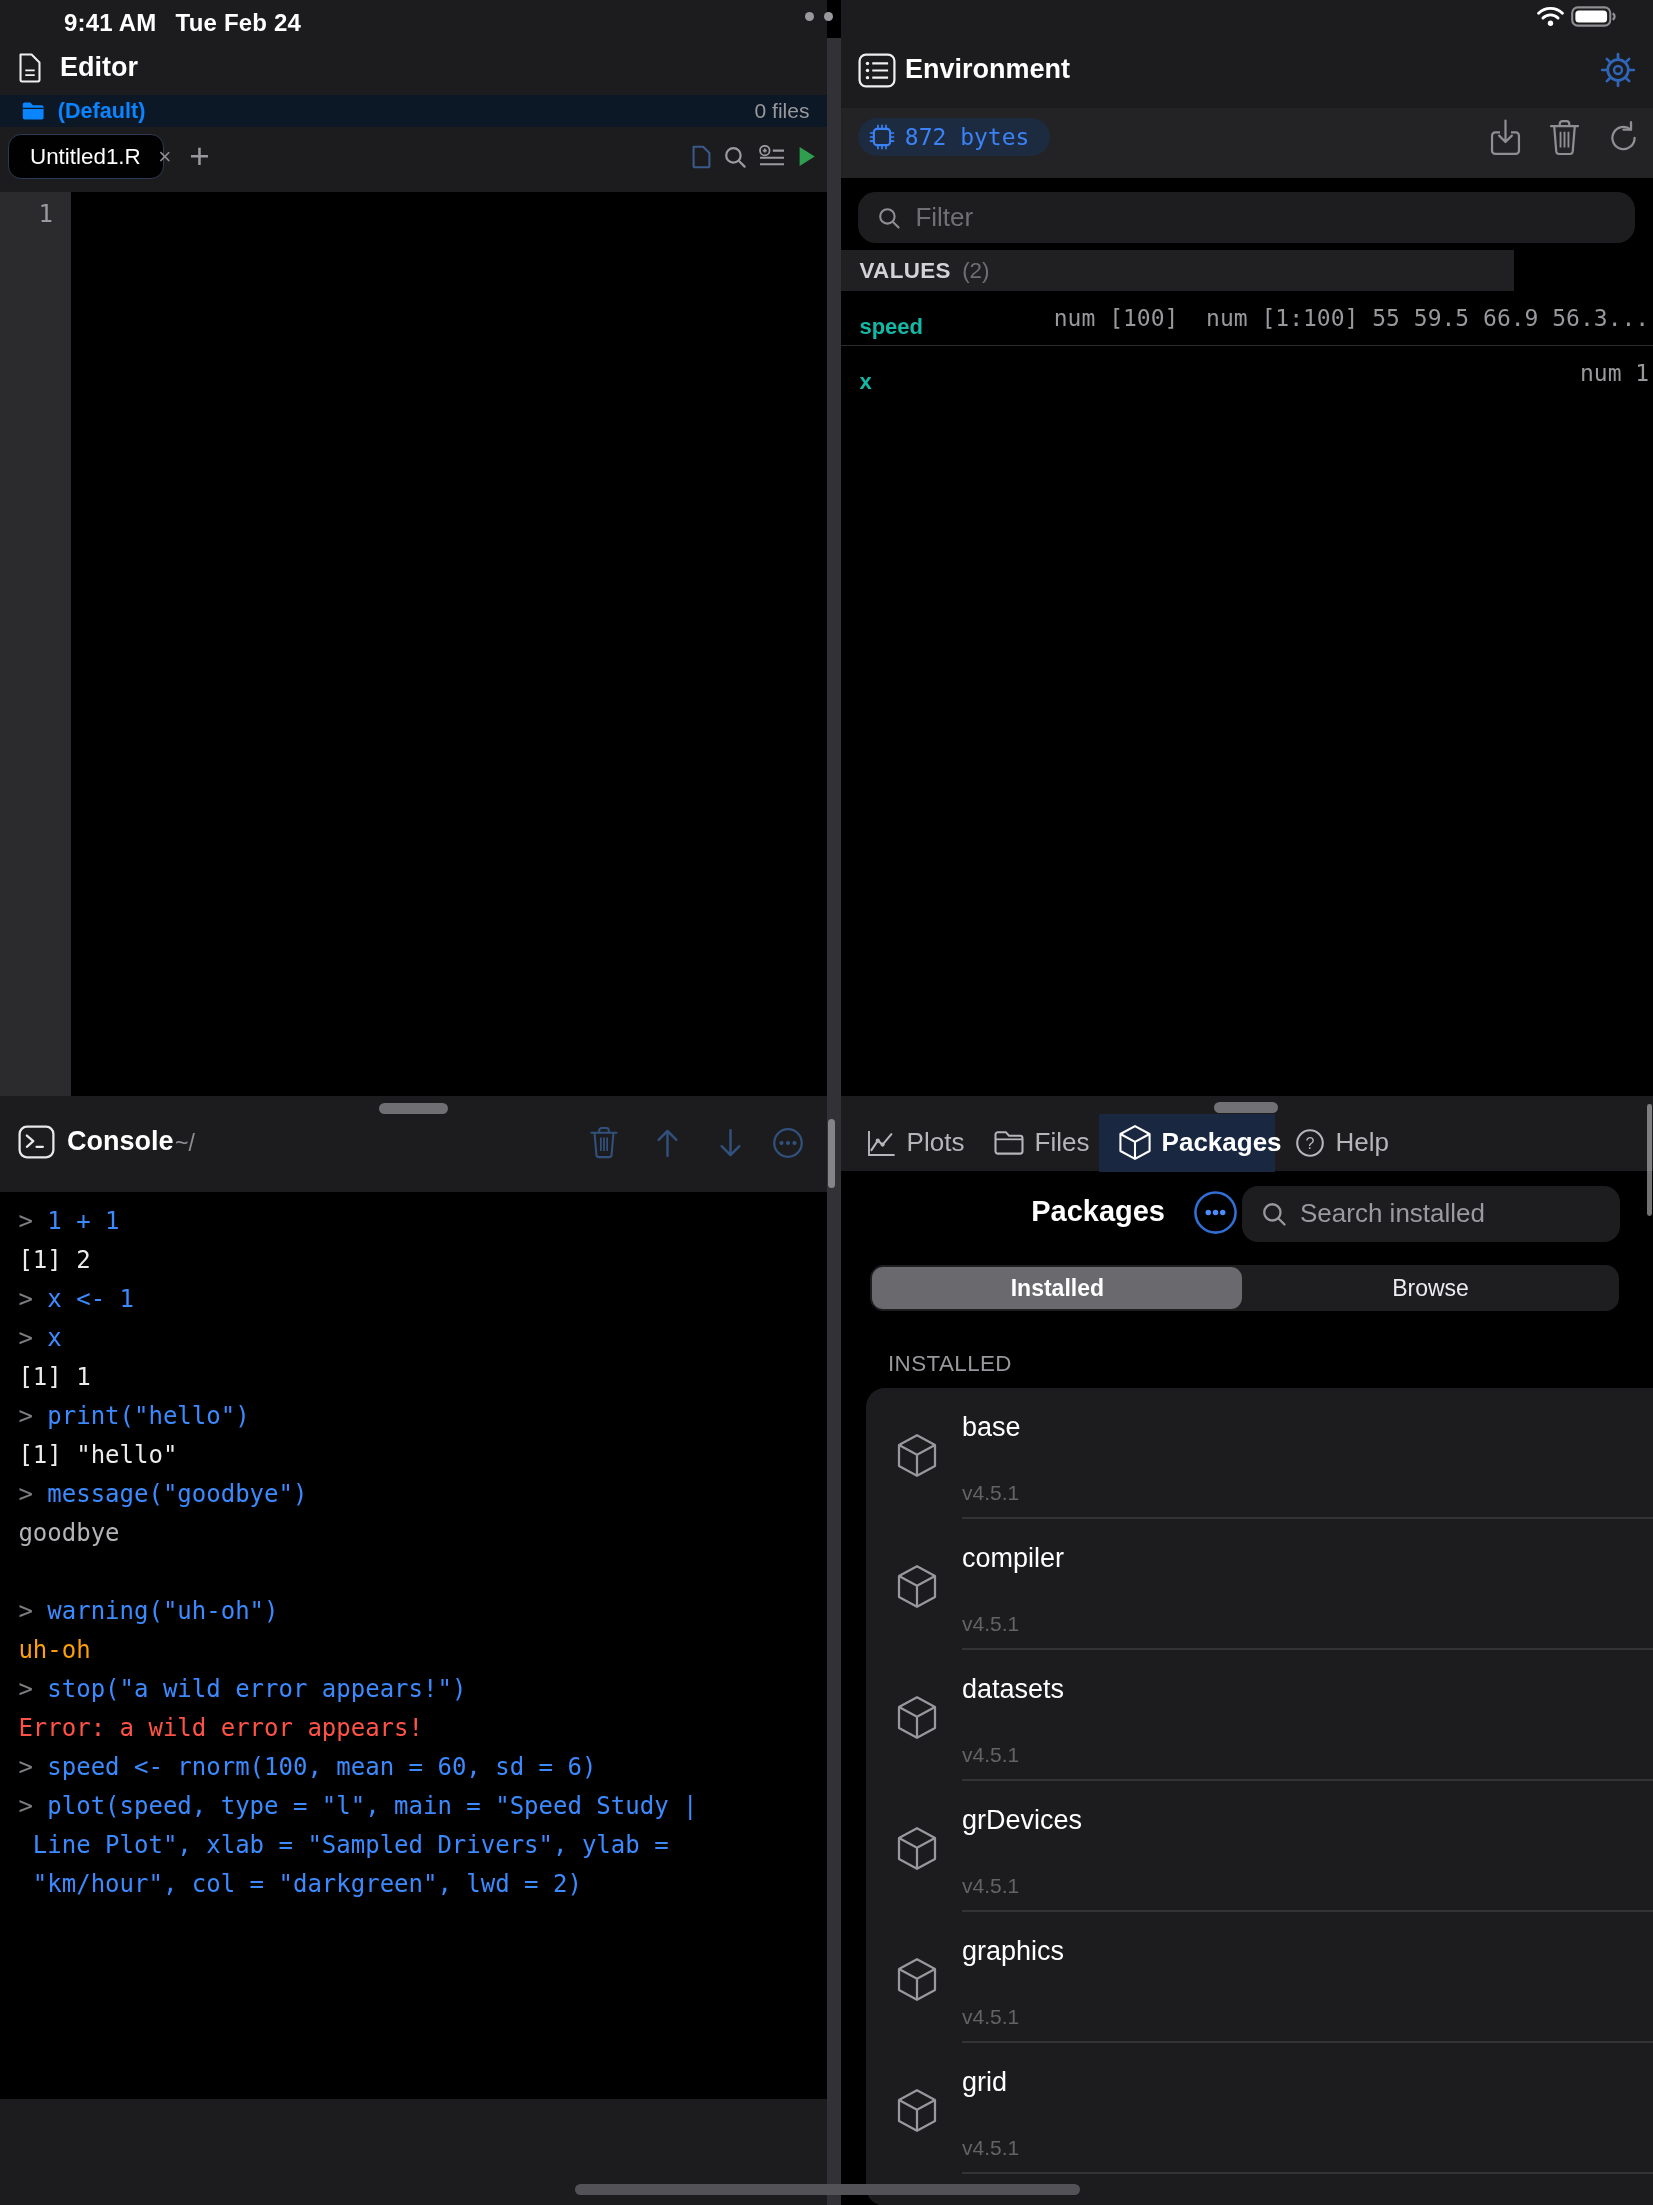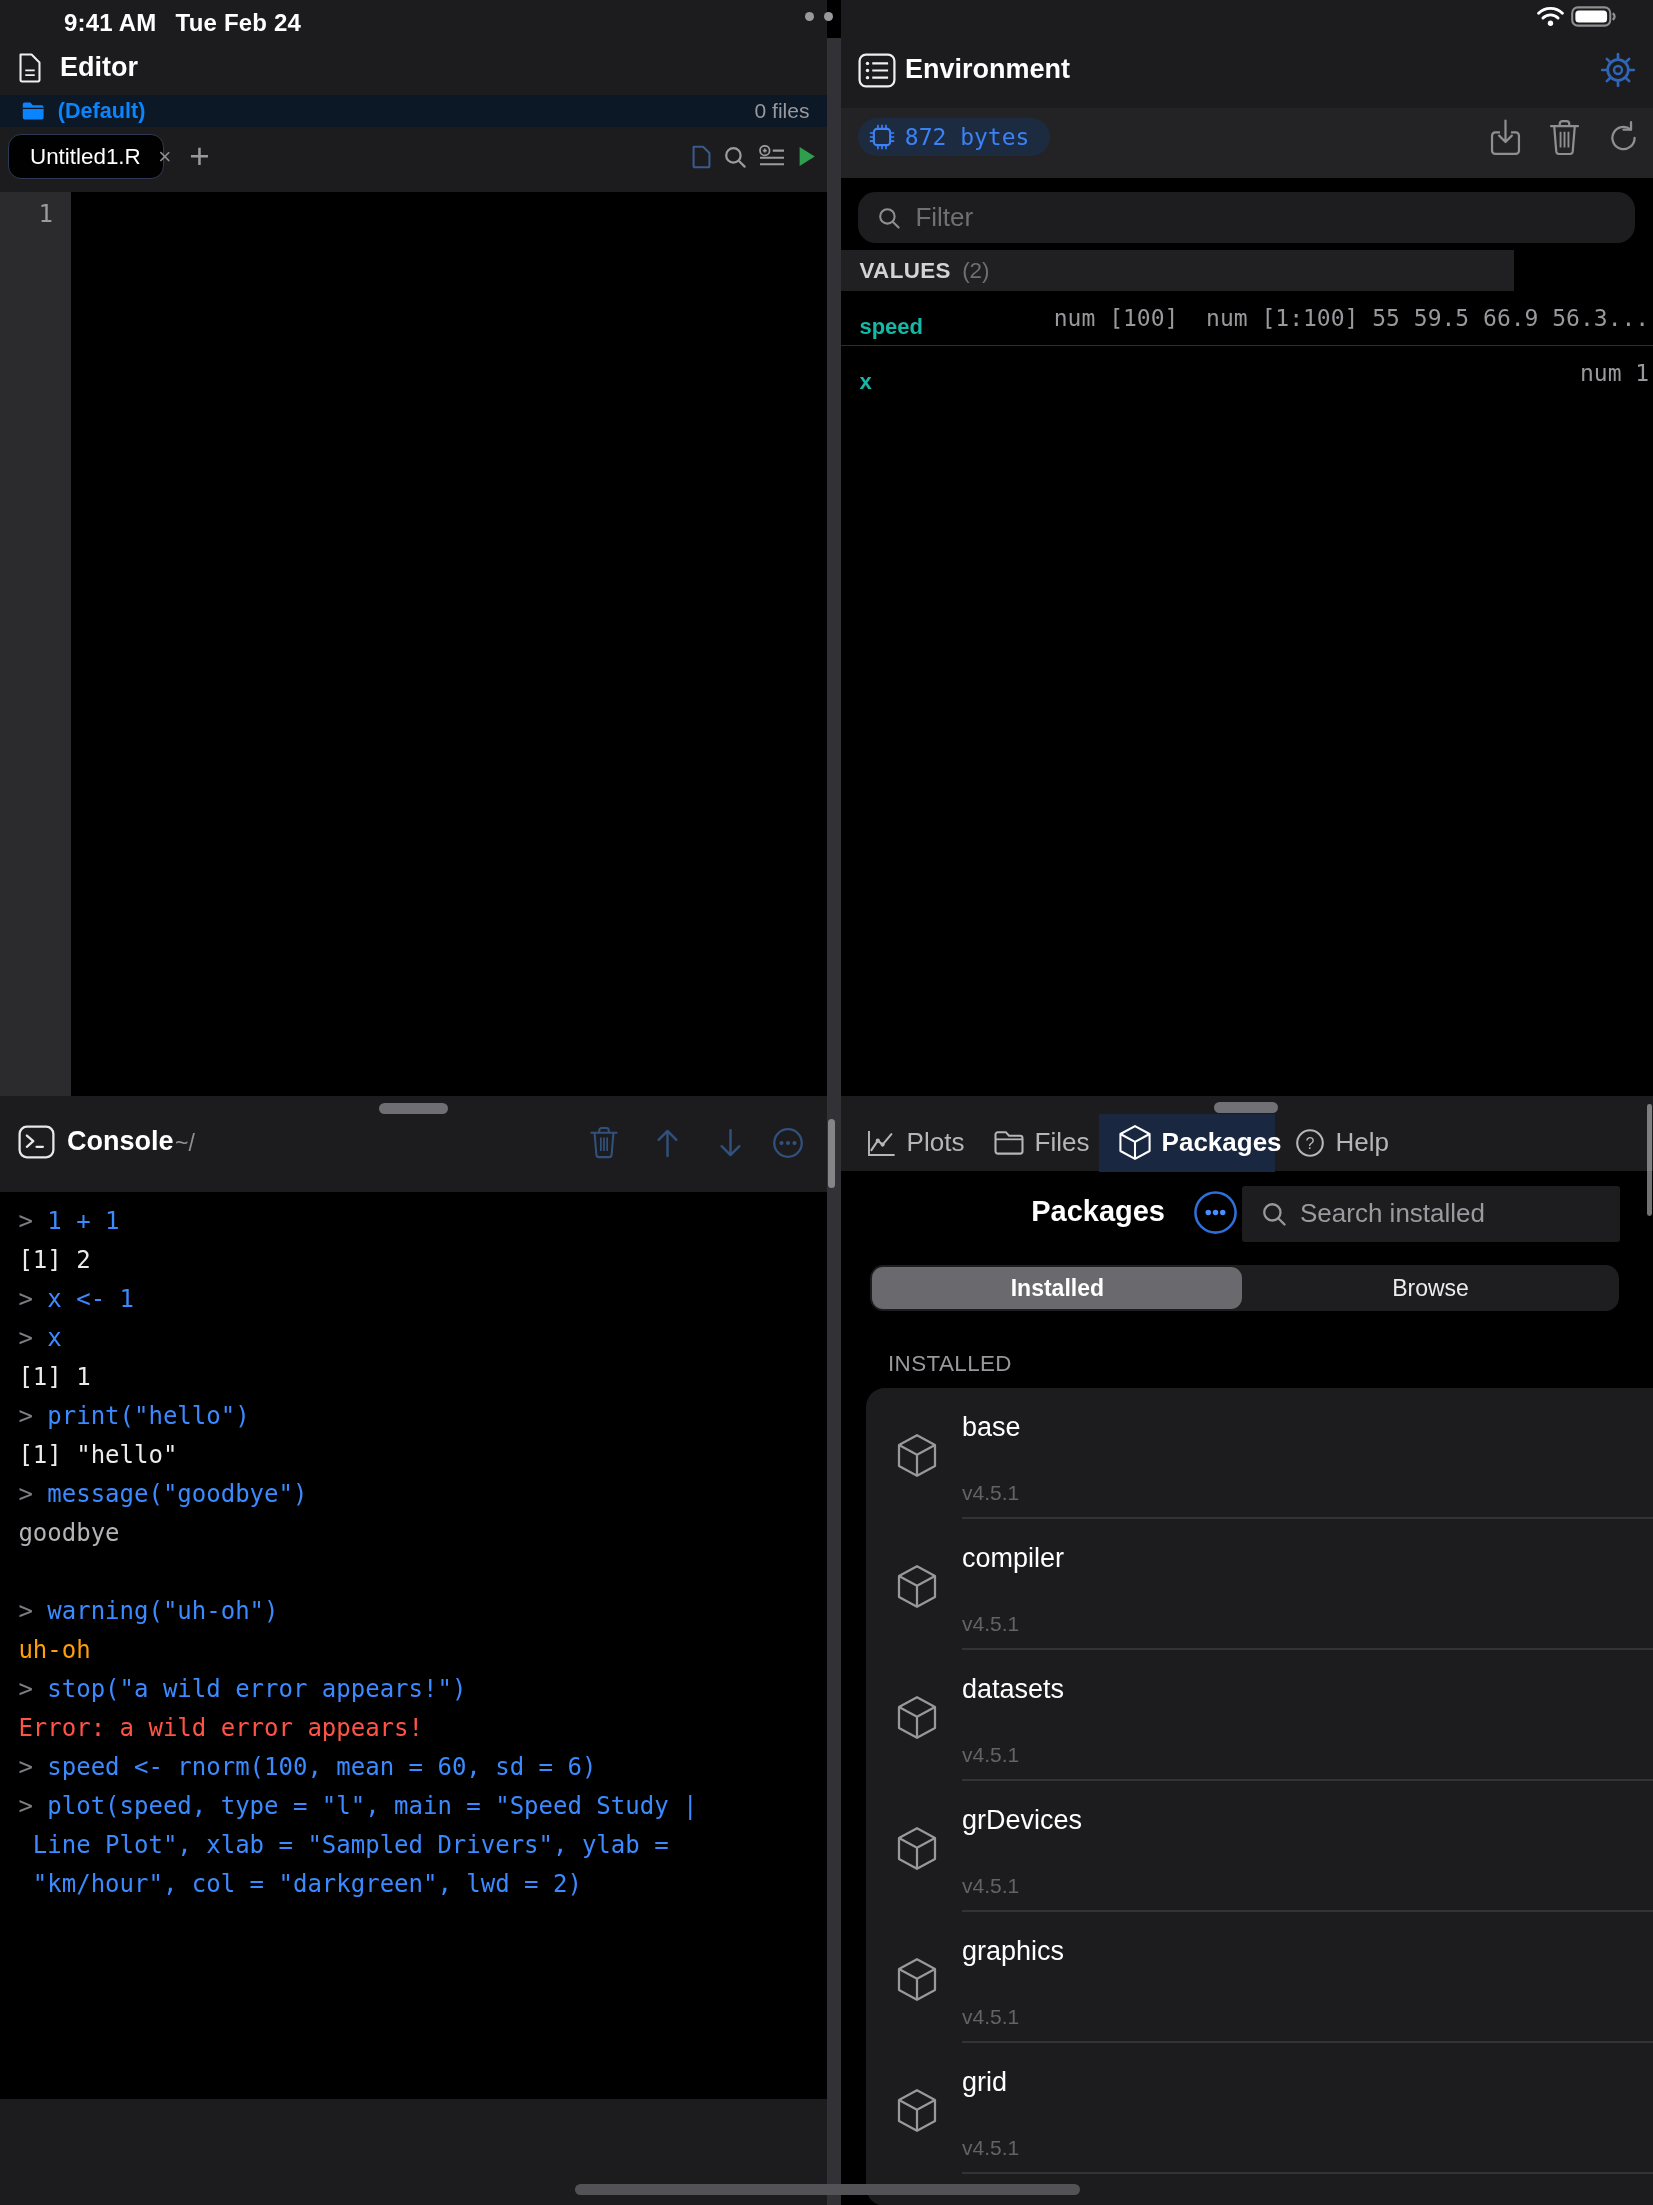--- a/index.html
+++ b/index.html
@@ -76,21 +76,21 @@
 
   
   #rb-band{left:0;top:1096px;width:813px;height:75px;background:#1c1c1e;}
   #rb-drag{position:absolute;left:373px;top:6.4px;width:64px;height:10.4px;border-radius:5.6px;background:#707075;}
   .rtab{position:absolute;top:17.6px;height:58px;display:flex;align-items:center;gap:9.6px;color:#b5b5ba;font-size:26px;}
   #tab-packages-bg{position:absolute;left:258px;top:17.6px;width:176px;height:58px;background:#1a2740;}
   .rtab.sel{color:#fff;font-weight:600;}
   #pkg-header{left:0;top:1184px;width:813px;height:59px;}
   #pkg-title{position:absolute;left:80px;top:11.2px;width:244px;text-align:right;font-size:29px;font-weight:700;color:#fff;}
   #pkg-more-btn{position:absolute;left:352px;top:6.4px;width:45px;height:45px;}
-  #pkg-search{position:absolute;left:401px;top:1.6px;width:378px;height:56px;border-radius:3px;background:#1d1d1f;
+  #pkg-search{position:absolute;left:401px;top:1.6px;width:378px;height:56px;border-radius:16px;background:#1d1d1f;
     display:flex;align-items:center;box-sizing:border-box;padding-left:19px;gap:13px;}
   #pkg-search span{color:#9a9aa0;font-size:26px;}
   #segmented{left:29px;top:1265px;width:749px;height:46px;border-radius:13.6px;background:#1e1e20;}
   #seg-installed{position:absolute;left:2.4px;top:2.4px;width:370px;height:42px;border-radius:11.2px;background:#69696e;
     display:flex;align-items:center;justify-content:center;color:#fff;font-size:23px;font-weight:600;}
   #seg-browse{position:absolute;left:374px;top:0;width:373px;height:46px;display:flex;align-items:center;
     justify-content:center;color:#ececf0;font-size:23px;}
   #installed-label{left:47px;top:1351px;font-size:22.4px;color:#98989d;letter-spacing:0.4px;}
   #pkg-card{left:25px;top:1388px;width:828px;height:818px;border-radius:19px;background:#1c1c1e;overflow:hidden;}
   .pkg-row{position:relative;height:131px;}

